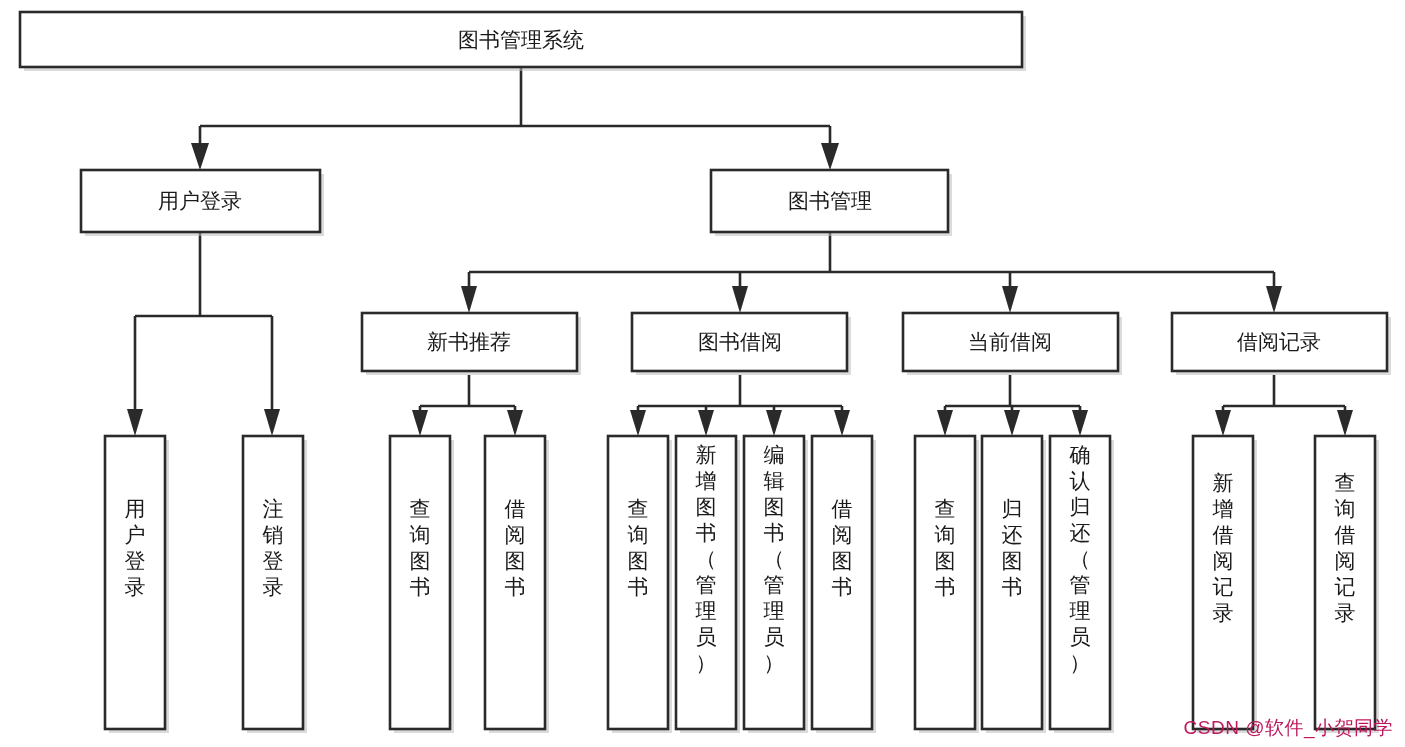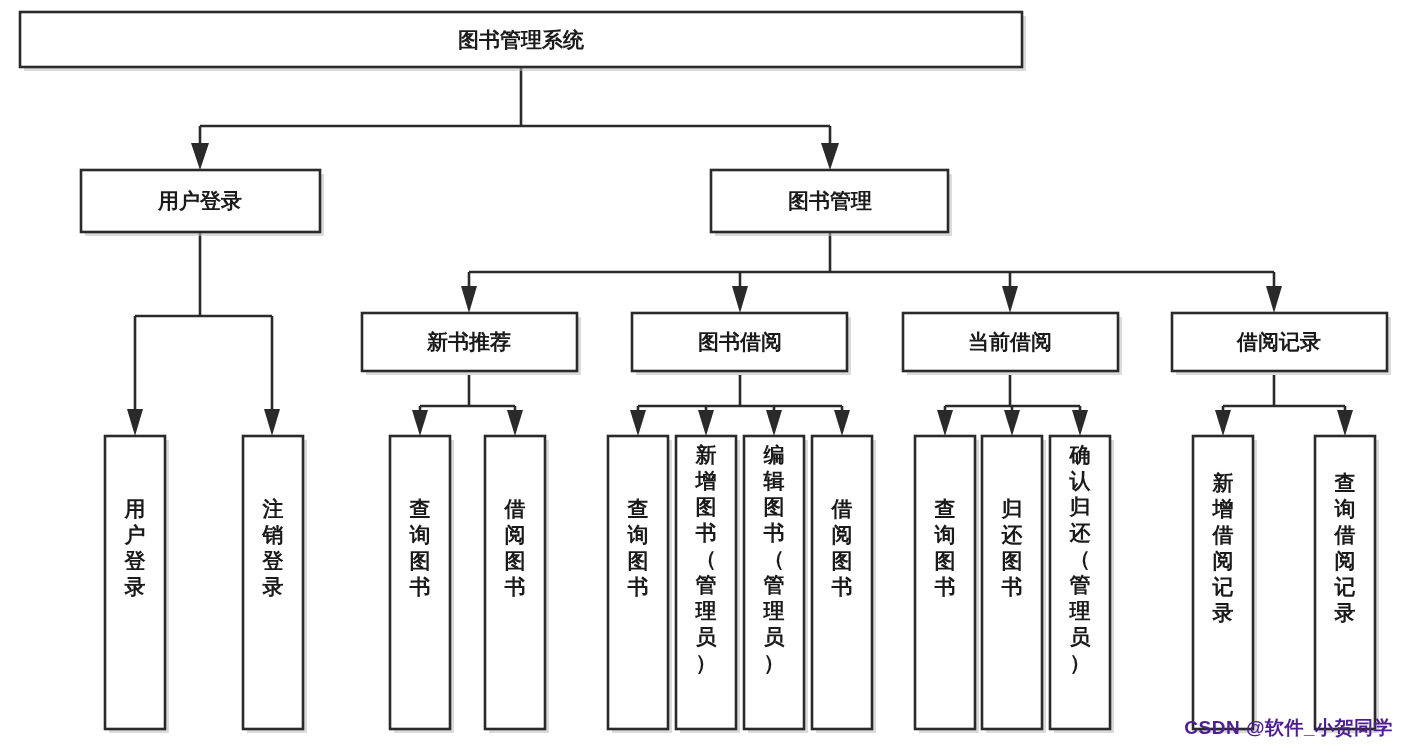--- a/index.html
+++ b/index.html
@@ -9,21 +9,20 @@
   }
   body {
     font-family: "Liberation Sans", "DejaVu Sans", sans-serif;
   }
   #diagram-root {
     position: relative;
     width: 1405px;
     height: 747px;
     background: #ffffff;
     overflow: hidden;
-    font-weight: bold;
   }
   svg.diagram-canvas {
     position: absolute;
     top: 0;
     left: 0;
     width: 1405px;
     height: 747px;
     display: block;
   }
   .node-box {
@@ -56,21 +55,21 @@
     fill: #1a1a1a;
     font-size: 21px;
     text-anchor: middle;
   }
   .watermark {
     position: absolute;
     right: 12px;
     bottom: 6px;
     font-family: "Liberation Sans", "DejaVu Sans", sans-serif;
     font-size: 19px;
-    color: #4c1d95;
+    color: #be185d;
     letter-spacing: 0.5px;
     white-space: nowrap;
     user-select: none;
   }
 </style>
 </head>
 <body>
 
 <div id="diagram-root">
 

